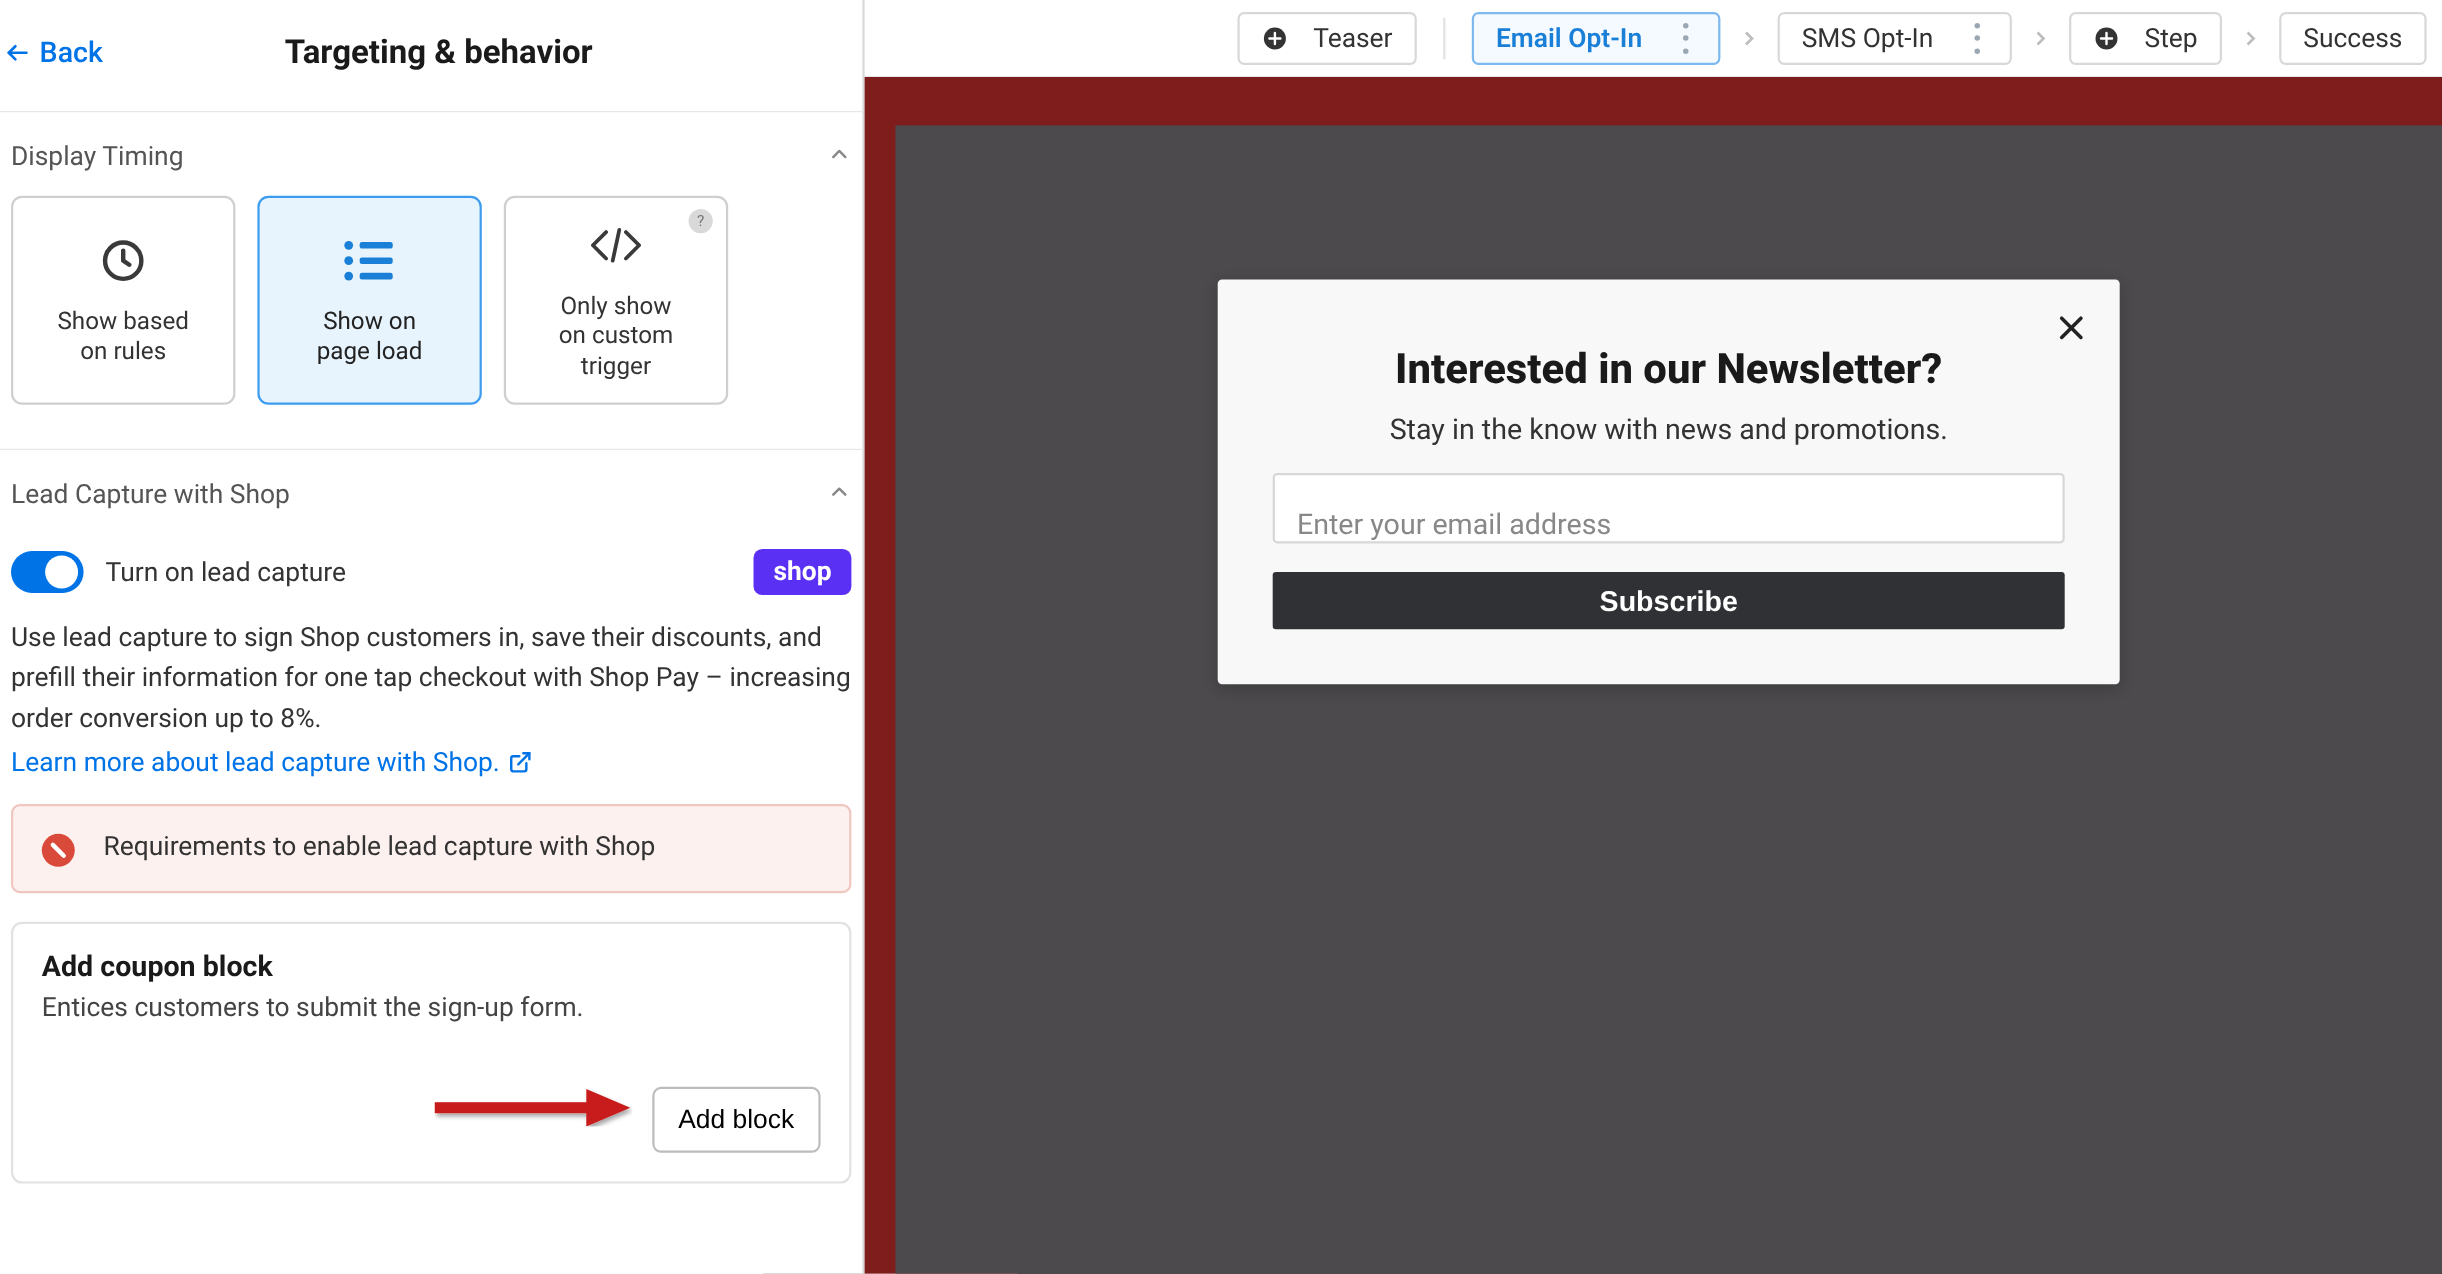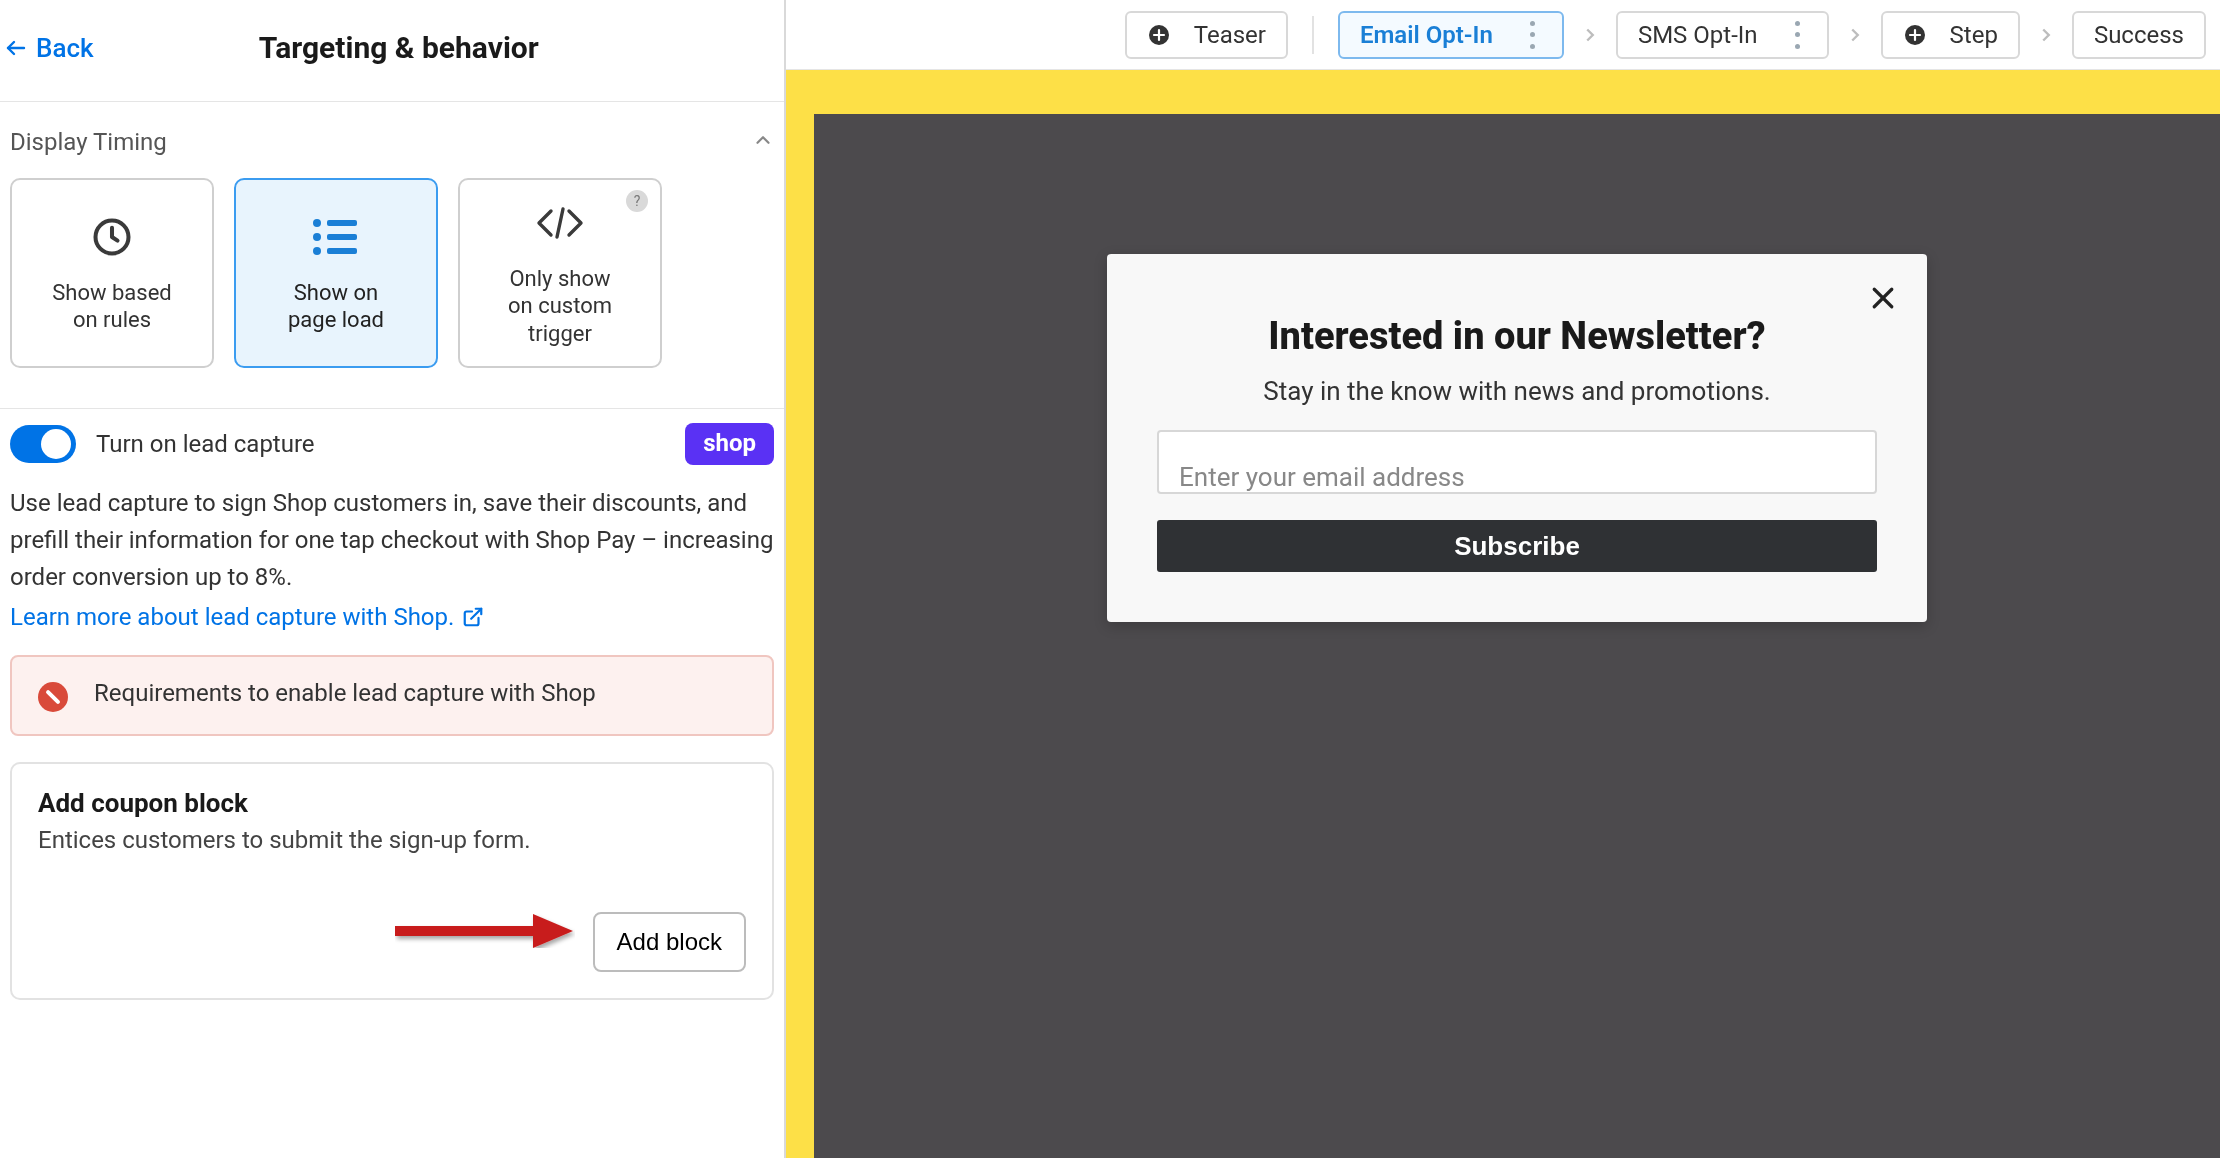--- a/index.html
+++ b/index.html
@@ -261,21 +261,21 @@
   .step-sep {
     width: 24px; height: 24px; color: #bdbdbd;
     display:flex; align-items:center; justify-content:center;
   }
   .step-vline {
     width: 2px; height: 38px; background: #e2e2e2; margin: 0 10px;
   }
 
   .preview-wrap {
     flex: 1;
-    background: #fde047;
+    background: #7f1d1d;
     padding: 44px 0 0 28px;
     display: flex;
   }
   .preview-stage {
     flex: 1;
     background: #4c4a4d;
     display: flex;
     align-items: flex-start;
     justify-content: center;
     padding-top: 140px;
@@ -405,20 +405,28 @@
             <span>Only show</span><br>
             <span>on custom</span><br>
             <span>trigger</span>
           </div>
         </div>
 
       </div>
     </div>
 
     <div class="section" style="border-bottom:none;">
+      <div class="section-header">
+        <h3>Lead Capture with Shop</h3>
+        <span class="chevron-up">
+          <svg viewBox="0 0 24 24" fill="none" stroke="currentColor" stroke-width="2.4" stroke-linecap="round" stroke-linejoin="round">
+              <polyline points="6 15 12 9 18 15"></polyline>
+            </svg>
+        </span>
+      </div>
 
       <div class="lead-row">
         <div class="toggle">
             <div class="knob"></div>
           </div>
         <div class="toggle-label">Turn on lead capture</div>
         <div class="shop-badge">shop</div>
       </div>
 
       <p class="lead-desc">Use lead capture to sign Shop customers in, save their discounts, and prefill their information for one tap checkout with Shop Pay – increasing order conversion up to 8%.</p>

